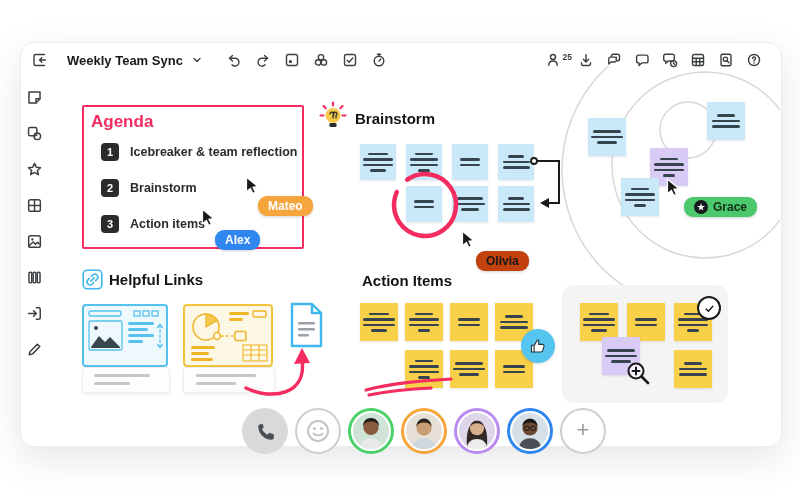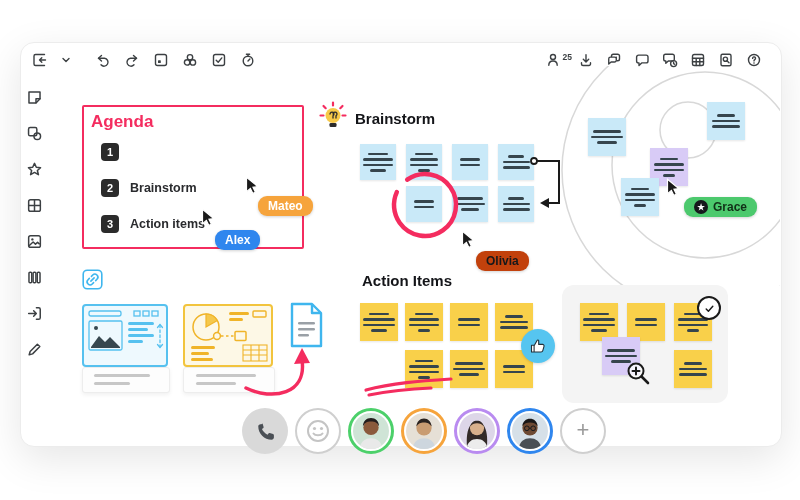--- a/index.html
+++ b/index.html
@@ -93,20 +93,21 @@
   <div class="abs window"></div>
 
   <div class="abs header">
     <div class="hgroup">
       <span class="icnbtn">
         <svg width="16" height="16" viewBox="0 0 16 16">
             <path class="ic" d="M12.5 2.5h-9A1.5 1.5 0 0 0 2 4v8a1.5 1.5 0 0 0 1.5 1.5h9"></path>
             <path class="ic" d="M13.5 8H7.5M9.8 5.7 7.5 8l2.3 2.3"></path>
           </svg>
       </span>
+      <span class="title">Weekly Team Sync</span>
       <span class="icnbtn" style="width:12px">
         <svg width="10" height="10" viewBox="0 0 10 10">
             <path class="ic" d="M2 3.5 5 6.5 8 3.5"></path>
           </svg>
       </span>
       <span style="width:8px"></span>
       <span class="icnbtn">
         <svg width="16" height="16" viewBox="0 0 16 16">
             <path class="ic" d="M6.5 3.5 3.5 6.2l3 2.8"></path>
             <path class="ic" d="M3.5 6.2h6a4 4 0 1 1-3.5 6.6"></path>
@@ -247,20 +248,21 @@
       <svg width="17" height="17" viewBox="0 0 16 16">
           <path class="ic" d="m3 13 .9-3.1L10.7 3l2.3 2.2-6.8 6.9L3 13Z"></path>
         </svg>
     </span>
   </div>
 
   <div class="abs agenda-frame"></div>
   <div class="abs agenda-title">Agenda</div>
   <div class="abs aitem" style="left:101px;top:143px;">
     <span class="anum">1</span>
+    <span class="albl">Icebreaker &amp; team reflection</span>
   </div>
   <div class="abs aitem" style="left:101px;top:179px;">
     <span class="anum">2</span>
     <span class="albl">Brainstorm</span>
   </div>
   <div class="abs aitem" style="left:101px;top:215px;">
     <span class="anum">3</span>
     <span class="albl">Action items</span>
   </div>
 
@@ -347,20 +349,21 @@
       <i></i>
       <i></i>
     </div>
 
   <svg class="abs" style="left:82px;top:269px;z-index:2;" width="21" height="21" viewBox="0 0 21 21">
     <rect x="1.2" y="1.2" width="18.6" height="18.6" rx="4" fill="#fff" stroke="#3fb6ee" stroke-width="1.6"></rect>
     <g transform="rotate(-45 10.5 10.5)" stroke="#3fb6ee" stroke-width="1.6" fill="none" stroke-linecap="round">
       <path d="M9 7.5H7.2a3 3 0 0 0 0 6H9M12 7.5h1.8a3 3 0 0 1 0 6H12M8.2 10.5h4.6"></path>
     </g>
   </svg>
+  <div class="abs h2" style="left:109px;top:271px;">Helpful Links</div>
 
   <div class="abs card card-blue">
     <svg width="82" height="59" viewBox="0 0 82 59">
       <rect x="5" y="5" width="32" height="5" rx="2" fill="none" stroke="#56c1ef" stroke-width="1.3"></rect>
       <rect x="50" y="5" width="6" height="5" fill="none" stroke="#56c1ef" stroke-width="1.3"></rect>
       <rect x="59" y="5" width="6" height="5" fill="none" stroke="#56c1ef" stroke-width="1.3"></rect>
       <rect x="68" y="5" width="6" height="5" fill="none" stroke="#56c1ef" stroke-width="1.3"></rect>
       <rect x="5" y="15" width="33" height="29" rx="1.5" fill="none" stroke="#56c1ef" stroke-width="1.3"></rect>
       <circle cx="12" cy="22" r="2" fill="#37474f"></circle>
       <path d="M7 41 15 30l6 6 5-5 10 10v1H7Z" fill="#37474f"></path>

